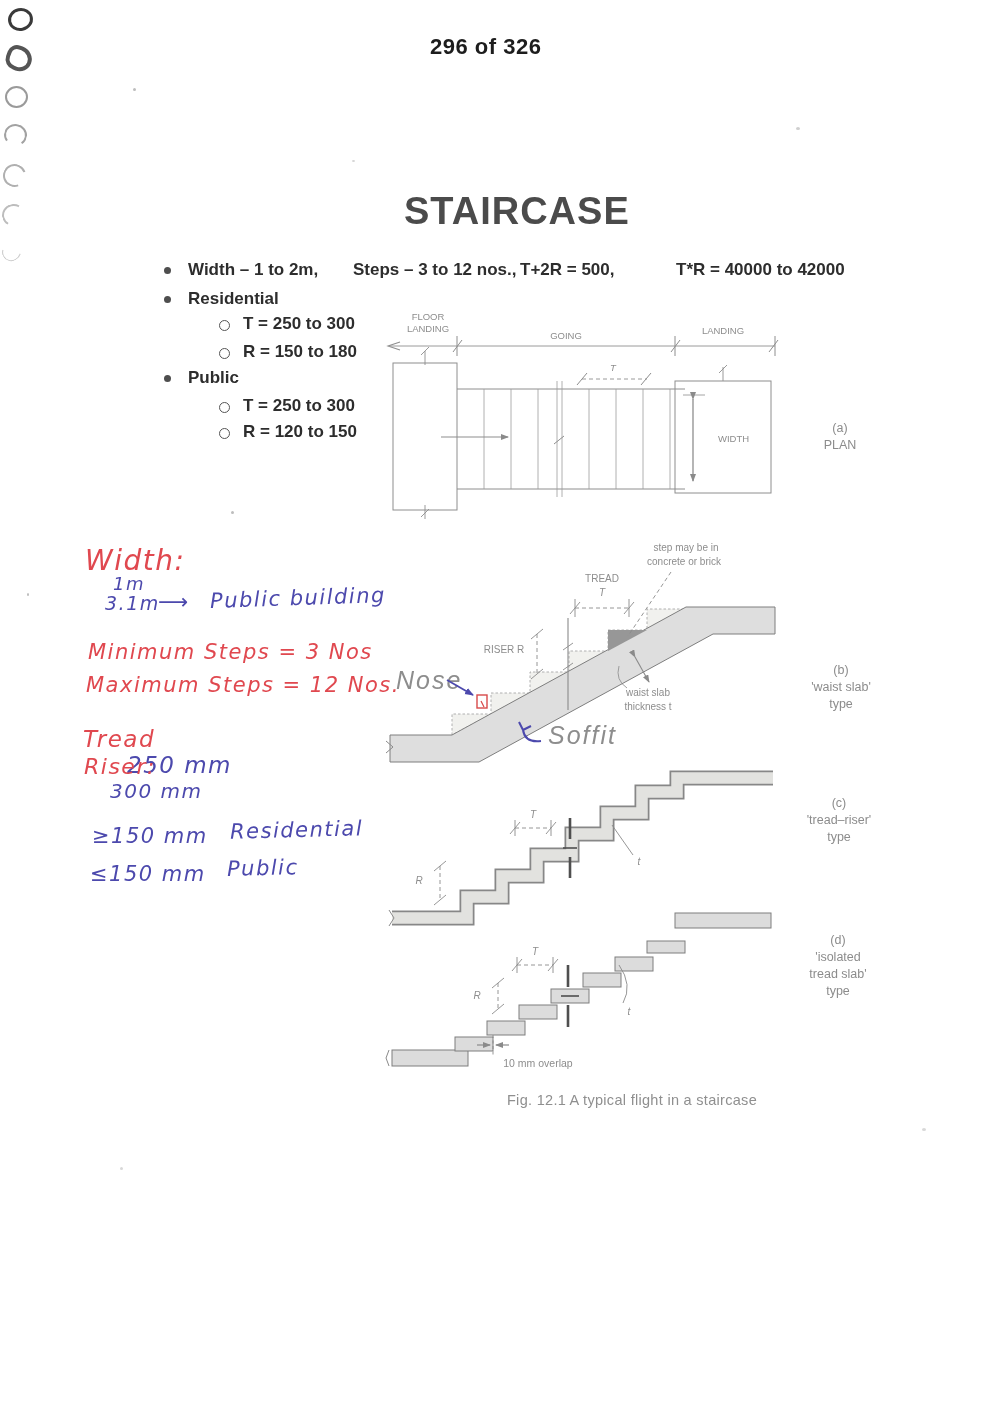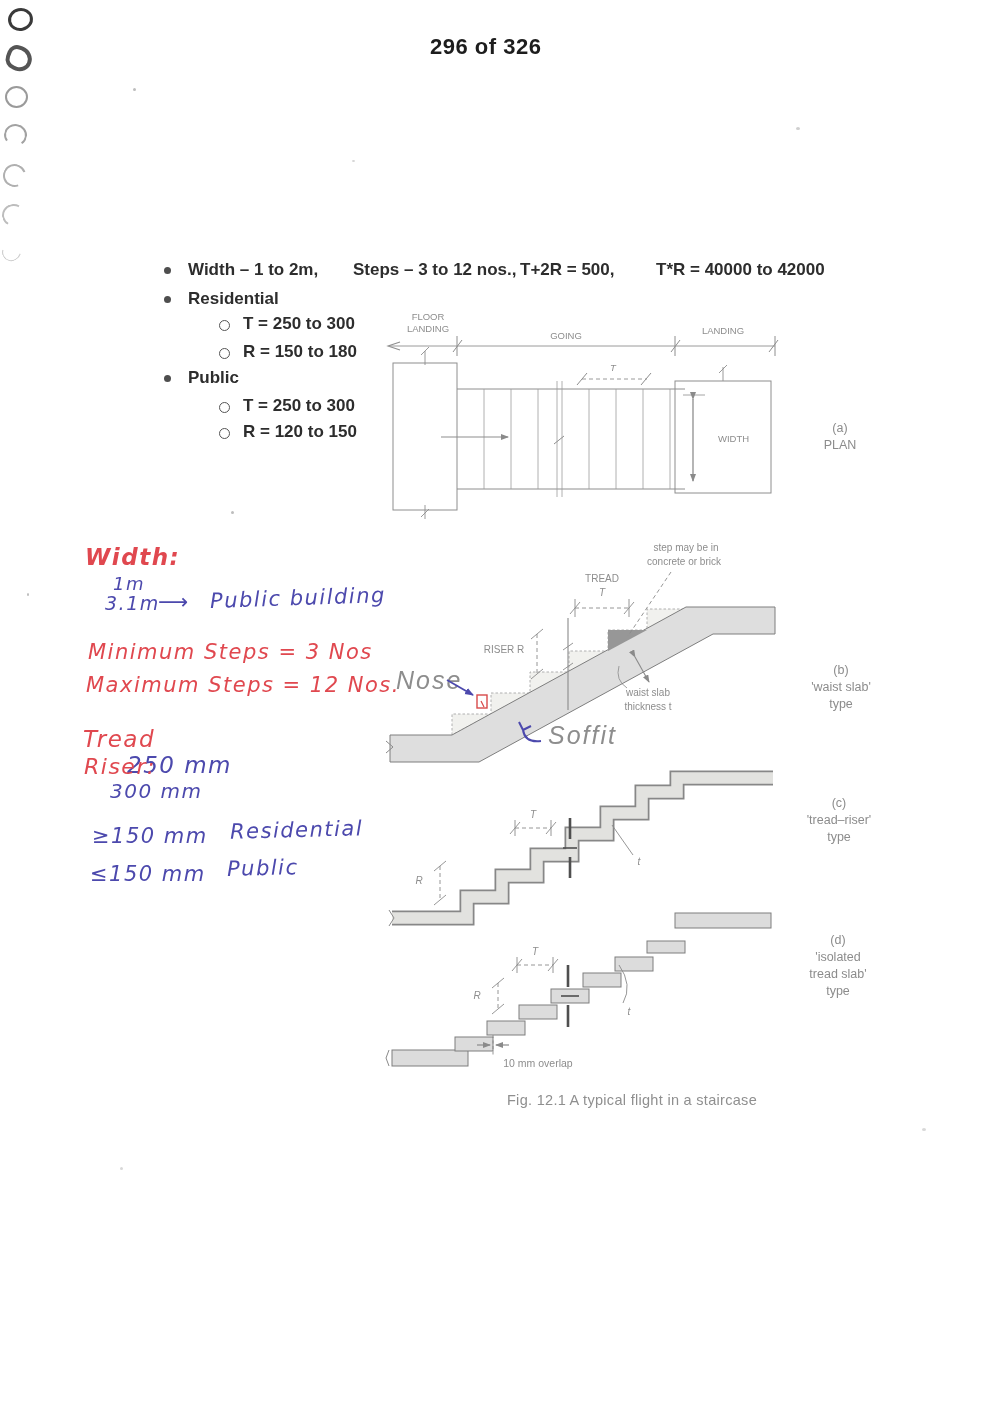--- a/index.html
+++ b/index.html
@@ -37,27 +37,28 @@
     <div class="hole" style="left:8px;top:8px;width:19px;height:17px;border:3.5px solid #3a3a3a;transform:rotate(-12deg);"></div>
     <div class="hole" style="left:6px;top:46px;width:18px;height:17px;border:4px solid #555;border-radius:40% 55% 50% 45%;transform:rotate(20deg);"></div>
     <div class="hole" style="left:5px;top:86px;width:19px;height:18px;border:2.5px solid #9a9a9a;"></div>
     <div class="hole" style="left:4px;top:124px;width:19px;height:18px;border:2.5px solid #a2a2a2;transform:rotate(10deg);border-bottom-color:transparent;"></div>
     <div class="hole" style="left:3px;top:164px;width:19px;height:19px;border:2px solid #b0b0b0;border-right-color:transparent;transform:rotate(25deg);"></div>
     <div class="hole" style="left:2px;top:204px;width:19px;height:18px;border:2px solid #bdbdbd;border-bottom-color:transparent;border-right-color:transparent;transform:rotate(-15deg);"></div>
     <div class="hole" style="left:2px;top:243px;width:17px;height:16px;border:1.8px solid #c8c8c8;border-top-color:transparent;border-right-color:transparent;transform:rotate(-30deg);"></div>
   </div>
 
   <div class="page-num">296 of 326</div>
+  <div class="title">STAIRCASE</div>
 
   <div>
     <span class="dot" style="left:164px;top:267px;"></span>
     <span class="spec" style="left:188px;top:260px;">Width – 1 to 2m,</span>
     <span class="spec" style="left:353px;top:260px;">Steps – 3 to 12 nos.,</span>
     <span class="spec" style="left:520px;top:260px;text-align:right;">T+2R = 500,</span>
-    <span class="spec" style="left:656px;top:260px;">T*R = 40000 to 42000</span>
+    <span class="spec" style="left:676px;top:260px;">T*R = 40000 to 42000</span>
 
     <span class="dot" style="left:164px;top:296px;"></span>
     <span class="spec" style="left:188px;top:289px;">Residential</span>
     <span class="odot" style="left:219px;top:320px;"></span>
     <span class="spec" style="left:243px;top:314px;">T = 250 to 300</span>
     <span class="odot" style="left:219px;top:348px;"></span>
     <span class="spec" style="left:243px;top:342px;">R = 150 to 180</span>
 
     <span class="dot" style="left:164px;top:375px;"></span>
     <span class="spec" style="left:188px;top:368px;">Public</span>
@@ -119,21 +120,21 @@
       <text x="230" y="66" font-style="italic">T</text>
       <text x="335" y="137" text-anchor="start">WIDTH</text>
     </g>
   </svg>
   <div class="panel-label" style="left:800px;top:420px;width:80px;">
     <div>(a)</div>
     <div>PLAN</div>
   </div>
 
   <div>
-    <div class="hw hw-red" style="left:85px;top:544px;font-size:23px;font-weight:bold;">Width:</div>
+    <div class="hw hw-red" style="left:85px;top:544px;font-size:28px;">Width:</div>
     <div class="hw hw-blue" style="left:113px;top:573px;font-size:18px;">1m</div>
     <div class="hw hw-blue" style="left:105px;top:592px;font-size:19px;">3.1m</div>
     <div class="hw hw-blue" style="left:158px;top:590px;font-size:21px;font-style:normal;">⟶</div>
     <div class="hw hw-blue" style="left:210px;top:586px;font-size:21px;transform:rotate(-2deg);">Public building</div>
     <div class="hw hw-red" style="left:88px;top:640px;font-size:21px;">Minimum Steps = 3 Nos</div>
     <div class="hw hw-red" style="left:86px;top:673px;font-size:21px;">Maximum Steps = 12 Nos.</div>
     <div class="hw hw-red" style="left:83px;top:726px;font-size:23px;">Tread</div>
     <div class="hw hw-blue" style="left:127px;top:752px;font-size:23px;">250 mm</div>
     <div class="hw hw-blue" style="left:110px;top:779px;font-size:20px;">300 mm</div>
     <div class="hw hw-red" style="left:84px;top:754px;font-size:22px;">Riser:</div>

